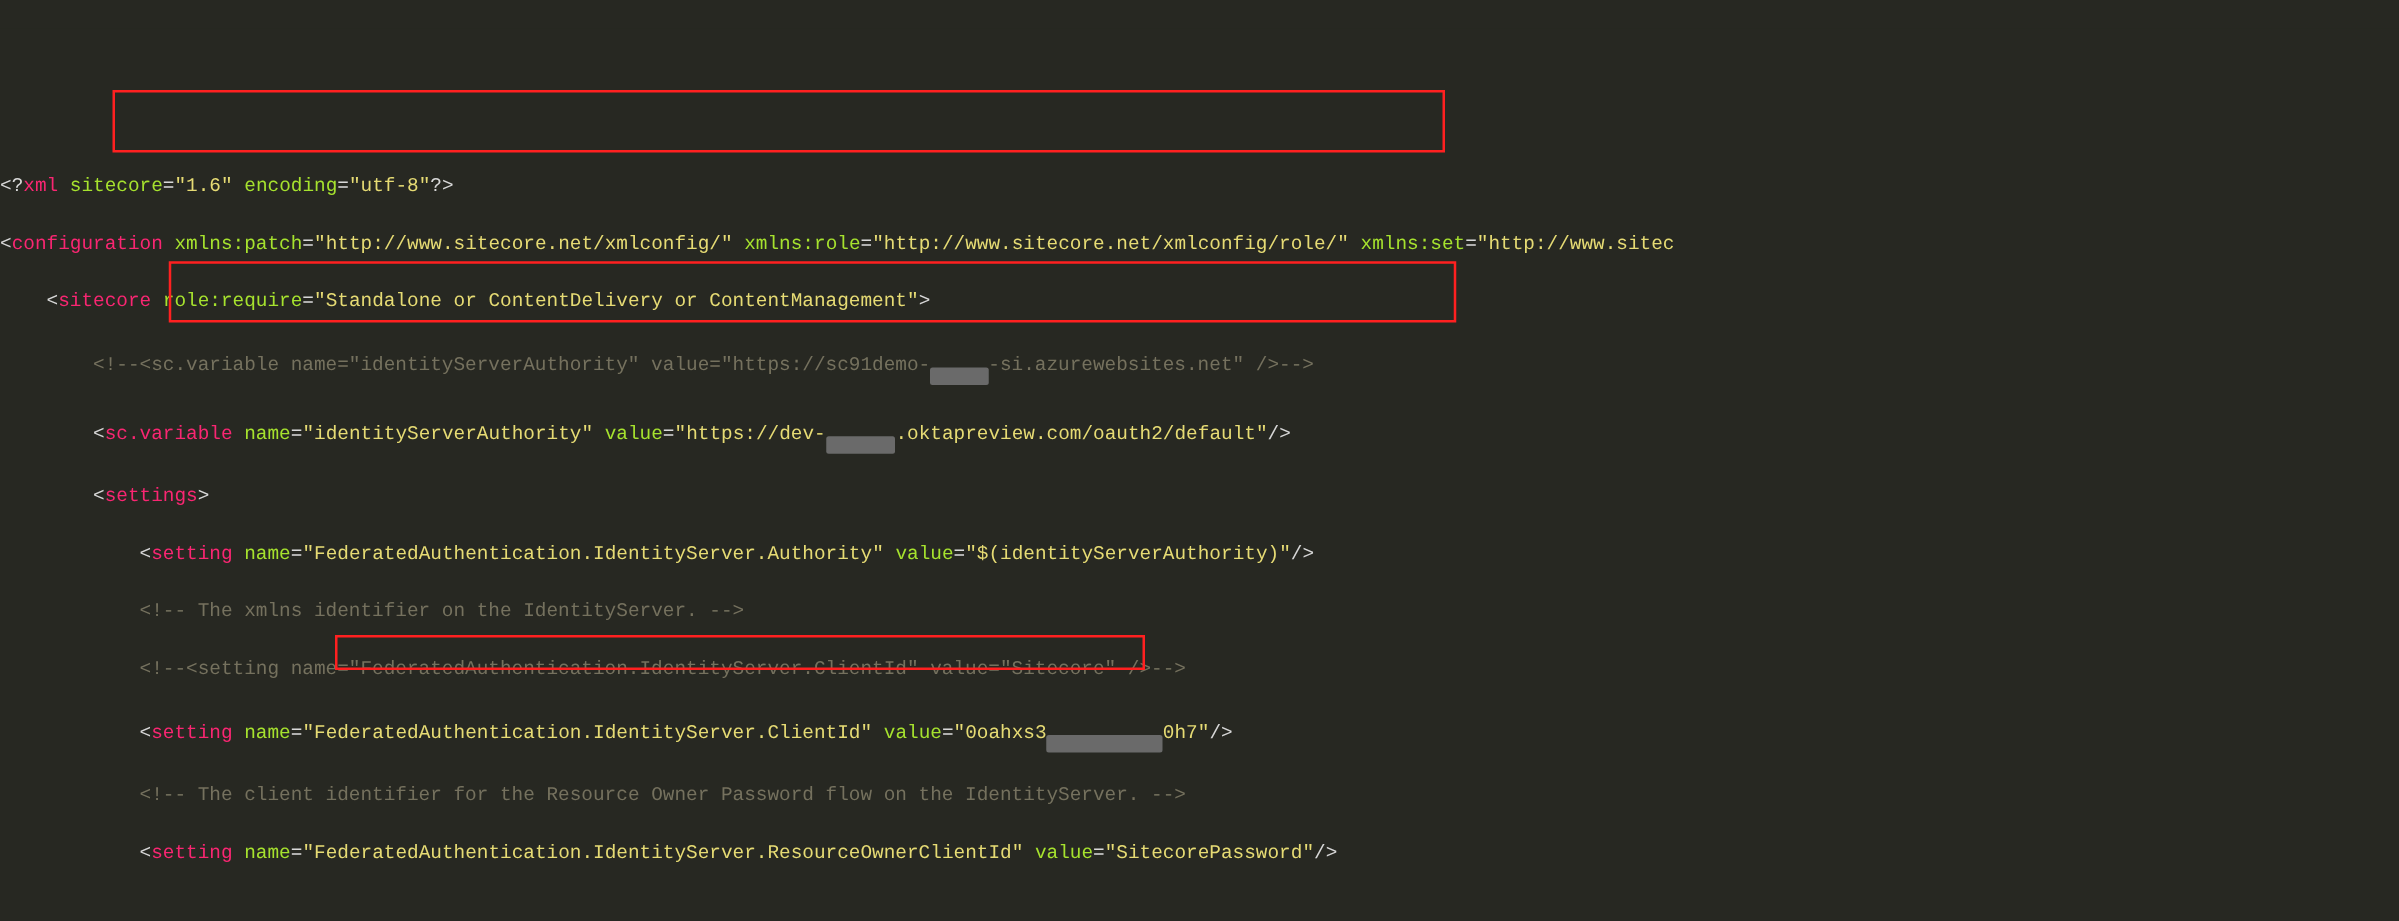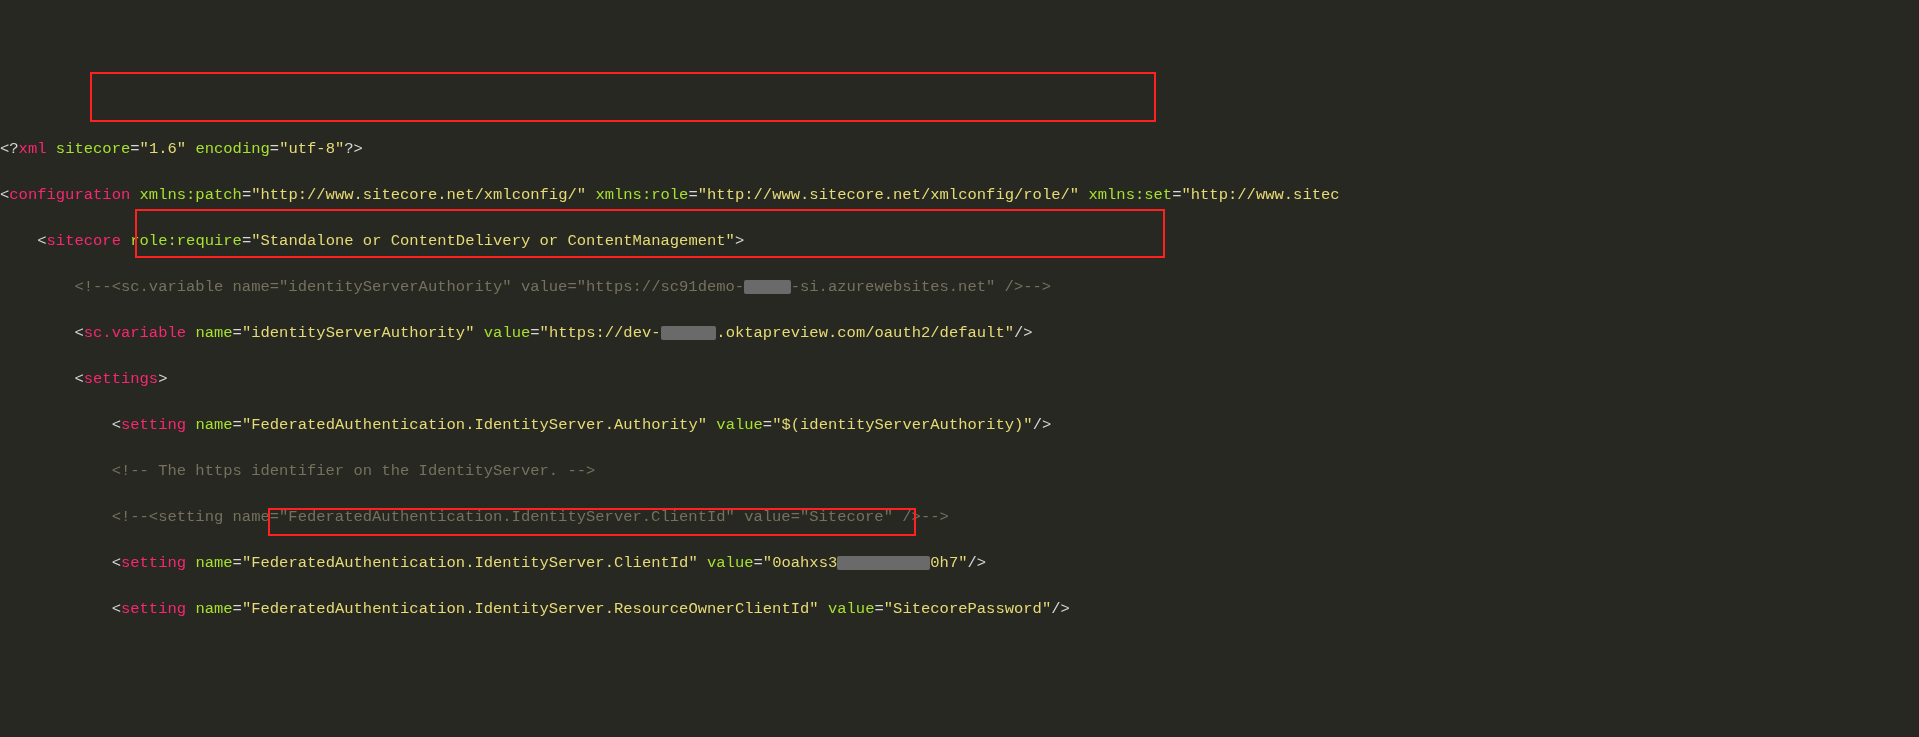--- a/index.html
+++ b/index.html
@@ -30,38 +30,40 @@
     pointer-events: none;
   }
   .redact {
     display: inline-block;
     background: #6a6a6a;
     color: transparent;
     border-radius: 2px;
     vertical-align: middle;
     line-height: 14px;
     height: 14px;
+    margin-top: 18px;
   }
 </style>
 </head>
 <body>
 
 
 
 <div class="code">
 <span class="line"><span class="punc">&lt;?</span><span class="tag">xml</span> <span class="attr">sitecore</span><span class="punc">=</span><span class="str">"<span>1.6</span>"</span> <span class="attr">encoding</span><span class="punc">=</span><span class="str">"<span>utf-8</span>"</span><span class="punc">?&gt;</span></span>
 <span class="line"><span class="punc">&lt;</span><span class="tag">configuration</span> <span class="attr">xmlns:patch</span><span class="punc">=</span><span class="str">"<span>http://www.sitecore.net/xmlconfig/</span>"</span> <span class="attr">xmlns:role</span><span class="punc">=</span><span class="str">"<span>http://www.sitecore.net/xmlconfig/role/</span>"</span> <span class="attr">xmlns:set</span><span class="punc">=</span><span class="str">"<span>http://www.sitec</span></span></span>
 <span class="line">    <span class="punc">&lt;</span><span class="tag">sitecore</span> <span class="attr">role:require</span><span class="punc">=</span><span class="str">"<span>Standalone or ContentDelivery or ContentManagement</span>"</span><span class="punc">&gt;</span></span>
 <span class="line">        <span class="cmt">&lt;!--&lt;sc.variable name="<span>identityServerAuthority</span>" value="<span>https://sc91demo-</span><span class="redact">XXXXX</span><span>-si.azurewebsites.net</span>" /&gt;--&gt;</span></span>
 <span class="line">        <span class="punc">&lt;</span><span class="tag">sc.variable</span> <span class="attr">name</span><span class="punc">=</span><span class="str">"<span>identityServerAuthority</span>"</span> <span class="attr">value</span><span class="punc">=</span><span class="str">"<span>https://dev-</span><span class="redact">XXXXXX</span><span>.oktapreview.com/oauth2/default</span>"</span><span class="punc">/&gt;</span></span>
 <span class="line">        <span class="punc">&lt;</span><span class="tag">settings</span><span class="punc">&gt;</span></span>
 <span class="line">            <span class="punc">&lt;</span><span class="tag">setting</span> <span class="attr">name</span><span class="punc">=</span><span class="str">"<span>FederatedAuthentication.IdentityServer.Authority</span>"</span> <span class="attr">value</span><span class="punc">=</span><span class="str">"<span>$(identityServerAuthority)</span>"</span><span class="punc">/&gt;</span></span>
-<span class="line">            <span class="cmt">&lt;!--<span> The https identifier on the IdentityServer. </span>--&gt;</span></span>
+<span class="line">            <span class="cmt">&lt;!--<span> The xmlns identifier on the IdentityServer. </span>--&gt;</span></span>
 <span class="line">            <span class="cmt">&lt;!--&lt;setting name="<span>FederatedAuthentication.IdentityServer.ClientId</span>" value="<span>Sitecore</span>" /&gt;--&gt;</span></span>
 <span class="line">            <span class="punc">&lt;</span><span class="tag">setting</span> <span class="attr">name</span><span class="punc">=</span><span class="str">"<span>FederatedAuthentication.IdentityServer.ClientId</span>"</span> <span class="attr">value</span><span class="punc">=</span><span class="str">"<span>0oahxs3</span><span class="redact">XXXXXXXXXX</span><span>0h7</span>"</span><span class="punc">/&gt;</span></span>
+<span class="line">            <span class="cmt">&lt;!--<span> The client identifier for the Resource Owner Password flow on the IdentityServer. </span>--&gt;</span></span>
 <span class="line">            <span class="punc">&lt;</span><span class="tag">setting</span> <span class="attr">name</span><span class="punc">=</span><span class="str">"<span>FederatedAuthentication.IdentityServer.ResourceOwnerClientId</span>"</span> <span class="attr">value</span><span class="punc">=</span><span class="str">"<span>SitecorePassword</span>"</span><span class="punc">/&gt;</span></span>
 <span class="line">        </span>
 
 
 
 
 
 
 
 

